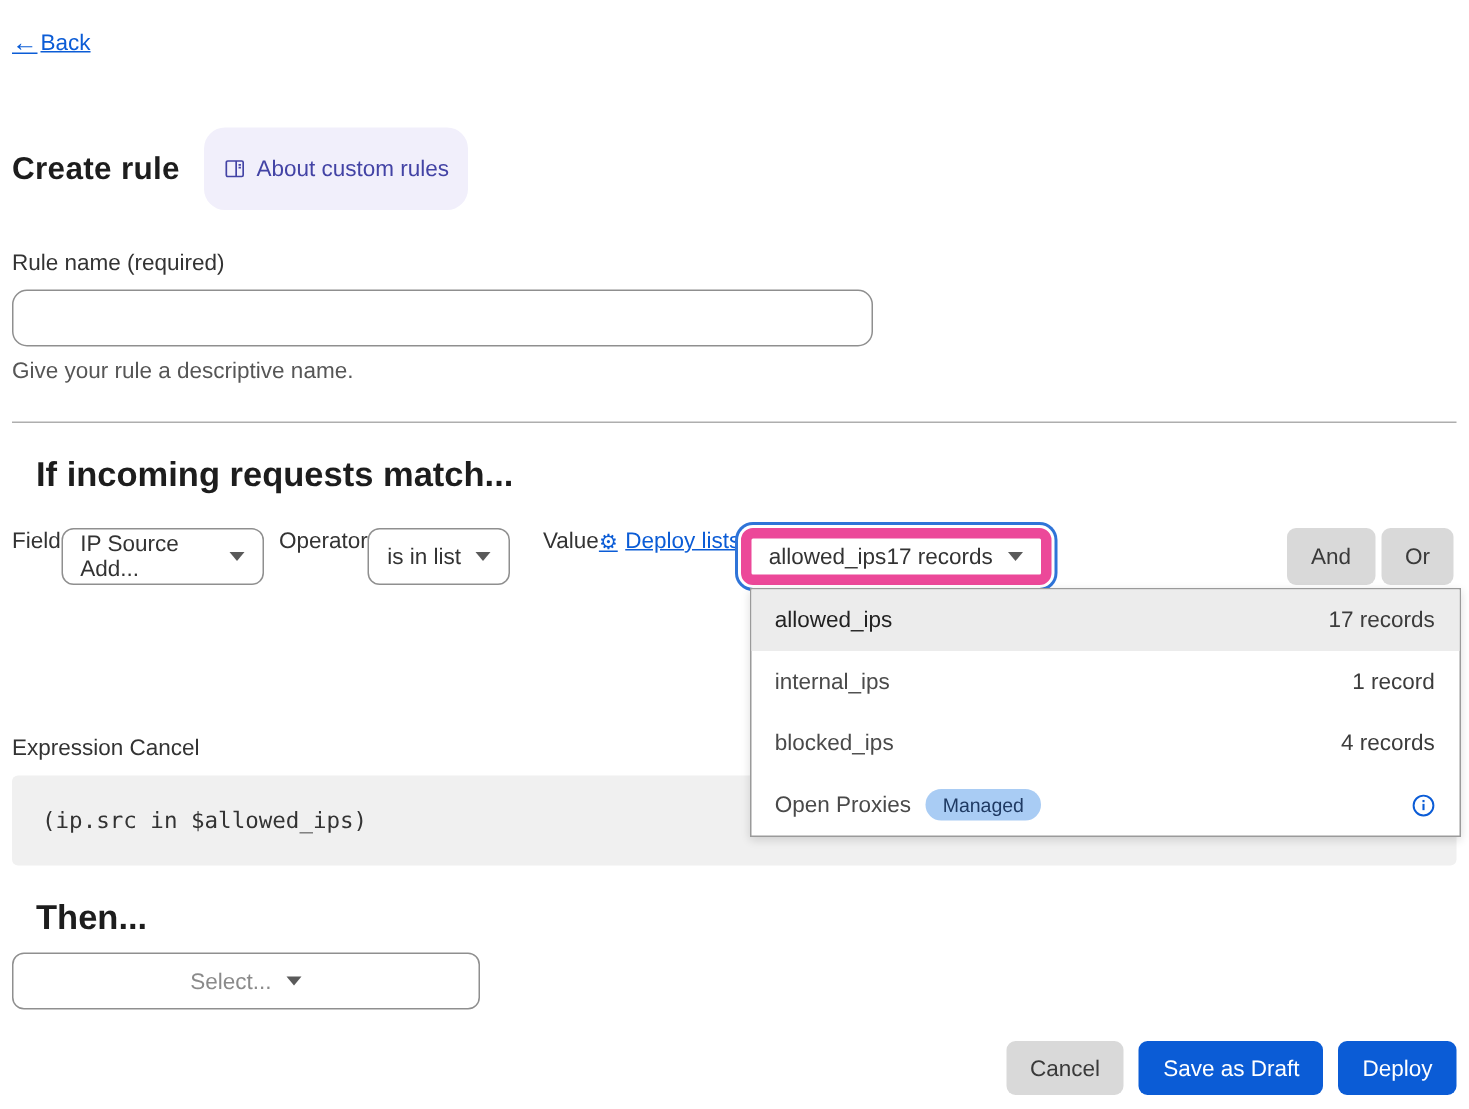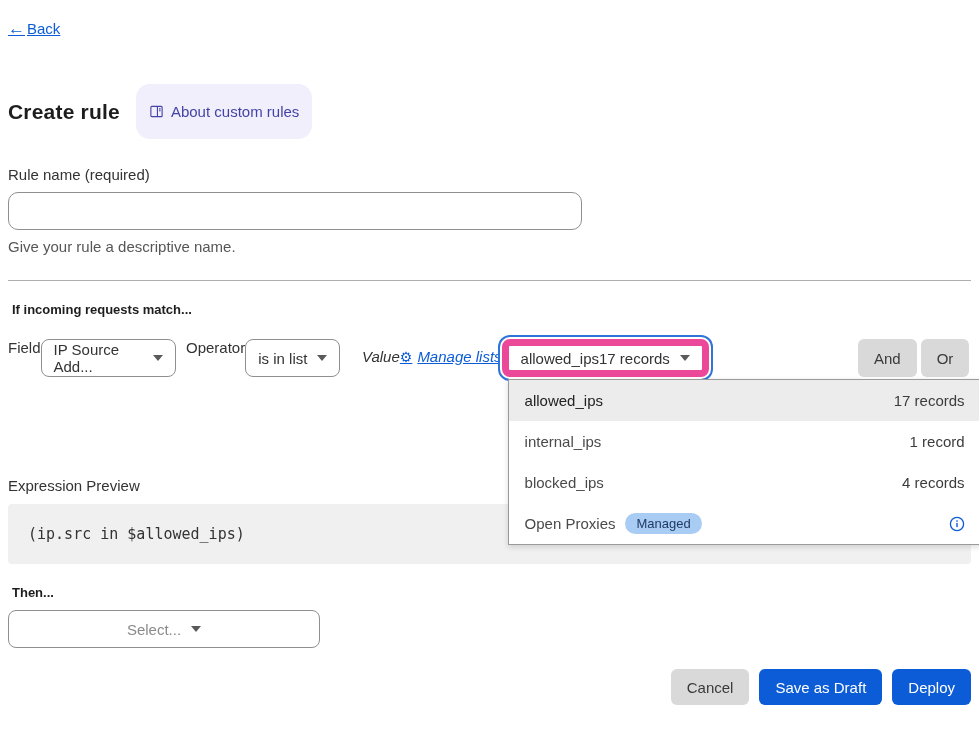--- a/index.html
+++ b/index.html
@@ -33,40 +33,40 @@
   .rule-name-label { margin-top: 27px; }
   .text-input {
     display: block; margin-top: 9px; width: 574px; height: 38px;
     border: 1px solid #8f8f8f; border-radius: 10px; padding: 0 12px;
     font-size: 15px; font-family: inherit; color: #333; background: #fff;
   }
   .helper { margin-top: 8px; font-size: 15px; color: #565656; }
 
   hr.divider { border: none; border-top: 1px solid #aeaeae; margin: 25px 0 0 0; }
 
-  h2.section { margin: 21px 0 0 4px; font-size: 13px; font-weight: 700; color: #1d1d1d; }
+  h2.section { margin: 21px 0 0 16px; font-size: 23px; font-weight: 700; color: #1d1d1d; }
 
   
   .cond-row { display: flex; align-items: flex-end; margin-top: 22px; }
   .col { display: flex; flex-direction: row; }
   .col .col-label { font-size: 15px; color: #333; margin-bottom: 12px; }
   .select {
     height: 38px; border: 1px solid #8f8f8f; border-radius: 8px; background: #fff;
     display: flex; align-items: center; justify-content: center;
     padding: 0 12px; font-size: 15px; color: #333; cursor: pointer; position: relative;
   }
   .chev {
     width: 0; height: 0; margin-left: 10px;
     border-left: 5px solid transparent; border-right: 5px solid transparent;
     border-top: 6px solid #5a5a5a; flex: none;
   }
   .col-field { width: 168px; }
   .col-operator { width: 166px; margin-left: 10px; }
   .col-value { width: 476px; margin-left: 10px; }
-  .value-head { display: flex; justify-content: space-between; align-items: flex-end; margin-bottom: 12px; font-style: italic; }
+  .value-head { display: flex; justify-content: space-between; align-items: flex-start; margin-bottom: 12px; }
   .manage-lists { display: inline-flex; align-items: center; gap: 5px; font-size: 15px; }
   .gear { text-decoration: none; font-size: 14px; line-height: 1; }
   .select.focused {
     border: 7px solid #ec4899;
     box-shadow: 0 0 0 2px #ffffff, 0 0 0 4px #2f74d8;
   }
   .select .right-group { display: flex; align-items: center; color: #333; }
   .andor { display: flex; gap: 4px; margin-left: 20px; }
   .btn {
     height: 38px; border: none; border-radius: 6px; font-size: 15px;
@@ -163,21 +163,21 @@
         <span>is in list</span>
         <span class="chev"></span>
       </div>
     </div>
 
     <div class="col col-value">
       <div class="value-head">
         <span class="field-label">Value</span>
         <a class="manage-lists">
           <span class="gear">⚙</span>
-          <span>Manage lists</span>
+          <span>Deploy lists</span>
         </a>
       </div>
       <div class="select focused">
         <span>allowed_ips</span>
         <span class="right-group">
           <span>17 records</span>
           <span class="chev"></span>
         </span>
 
         <div class="dropdown">
@@ -210,21 +210,21 @@
       </div>
     </div>
 
     <div class="andor">
       <button class="btn btn-gray">And</button>
       <button class="btn btn-gray">Or</button>
     </div>
   </div>
 
   <div class="expr-head">
-    <span class="label">Expression Preview</span>
+    <span class="label">Expression Cancel</span>
     <a>Edit expression</a>
   </div>
   <div class="expr-box">
     <code>(ip.src in $allowed_ips)</code>
   </div>
 
   <h2 class="section">Then...</h2>
   <div class="select action-select">
     <span class="placeholder">Select...</span>
     <span class="chev"></span>

